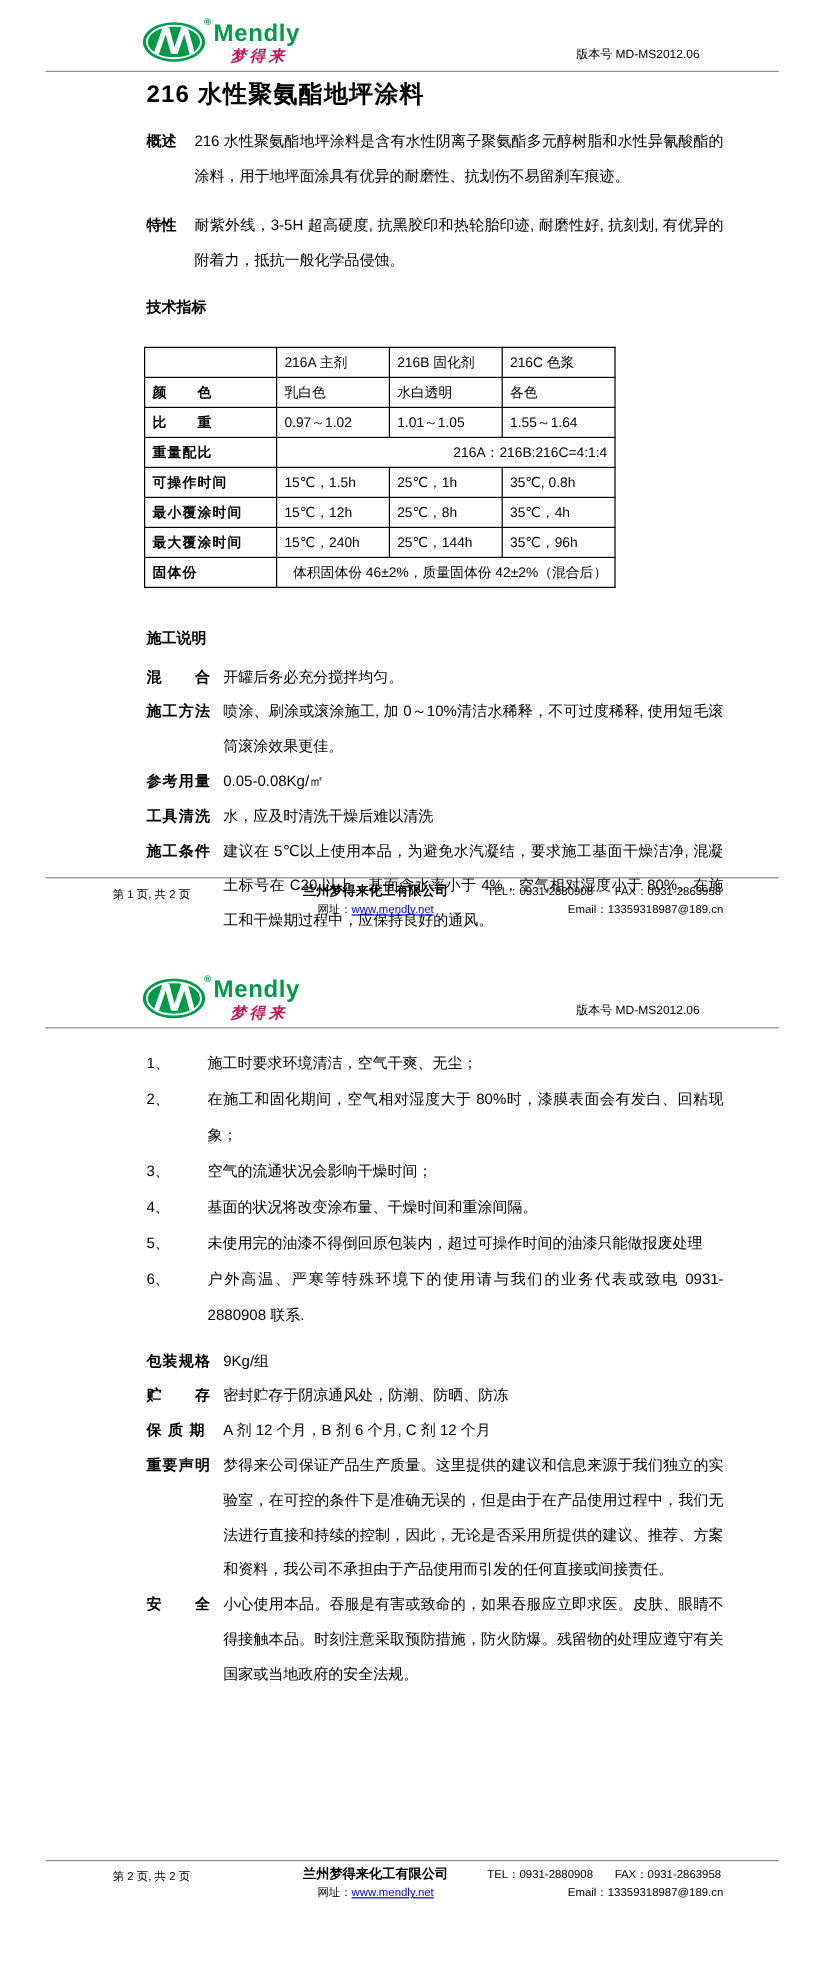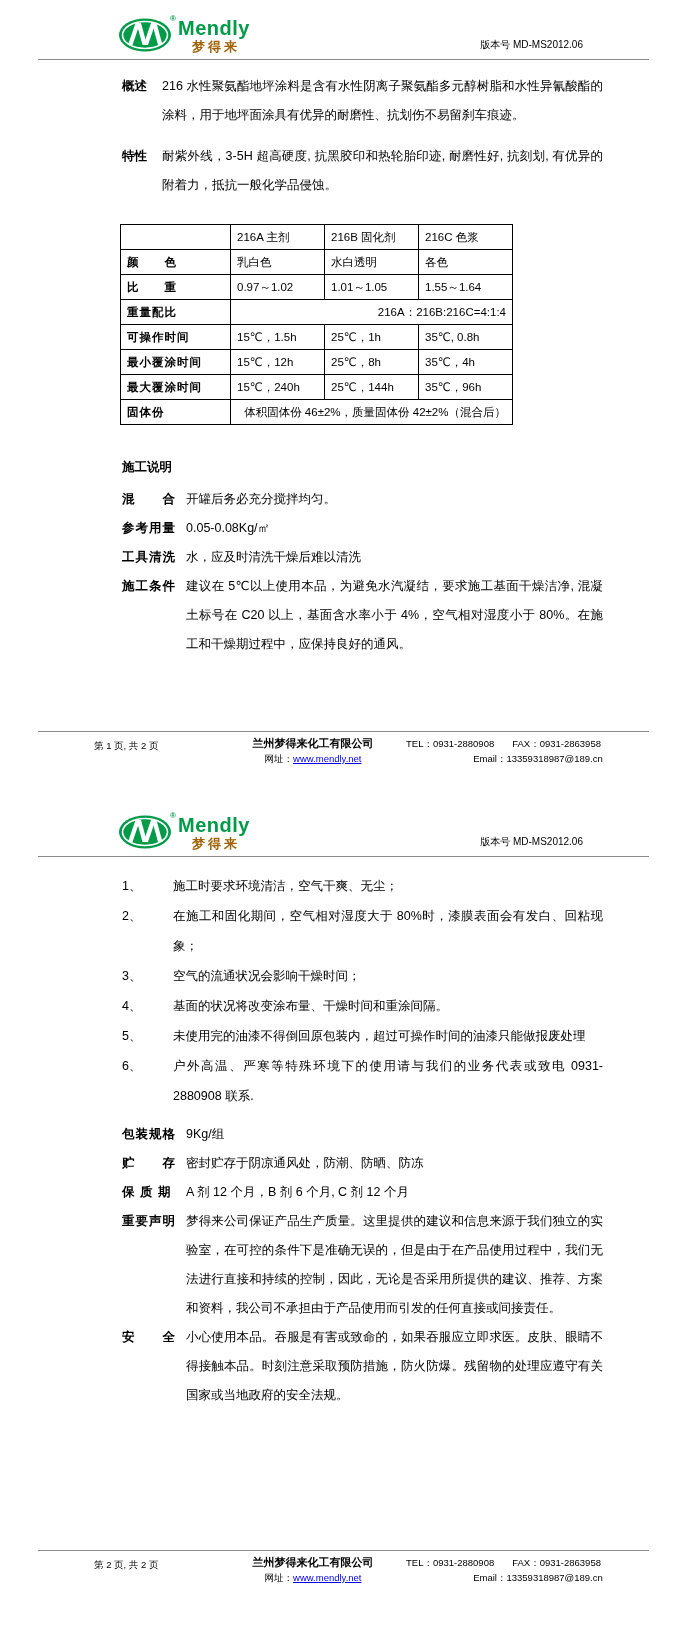--- a/index.html
+++ b/index.html
@@ -15,21 +15,21 @@
 
   
   .hdr { display:flex; justify-content:space-between; align-items:flex-end;
          padding:16px 104px 0 118px; }
   #page2 .hdr { padding-top:38px; }
   .logo { display:flex; align-items:center; position:relative; }
   .logo svg { display:block; }
   .logo-reg { position:absolute; left:52px; top:-2px; font-size:8px; color:#009B48; font-weight:bold; }
   .logo-txt { margin-left:4px; line-height:1; }
   .logo-name { display:block; font-size:20px; font-weight:800; color:#009B48; letter-spacing:.5px; }
-  .logo-cn { display:block; font-size:13px; font-weight:bold; color:#a16207; margin:2px 0 0 14px; letter-spacing:3px; }
+  .logo-cn { display:block; font-size:13px; font-weight:bold; color:#be185d; margin:2px 0 0 14px; letter-spacing:3px;font-style:italic; }
   .version { font-size:10px; color:#000; padding-bottom:2px; }
   .rule { border-top:1px solid #8a8a8a; margin:5px 38px 0 38px; }
 
   
   .doc-title { font-size:20px; font-weight:bold; margin:5px 0 0 122px; letter-spacing:1px; }
   .sec { display:flex; margin:12px 84px 0 122px; }
   .sec-label { width:40px; flex:0 0 40px; font-weight:bold; font-size:12.5px; line-height:29px; }
   .sec-text { flex:1; font-size:12.5px; line-height:29px; text-align:justify; }
   .h-bold { font-weight:bold; font-size:12.5px; margin:16px 0 0 122px; }
 
@@ -84,30 +84,32 @@
       <span class="logo-reg">®</span>
       <span class="logo-txt">
         <span class="logo-name">Mendly</span>
         <span class="logo-cn">梦得来</span>
       </span>
     </div>
     <div class="version">版本号 MD-MS2012.06</div>
   </div>
   <div class="rule"></div>
 
+  <h1 class="doc-title">216 水性聚氨酯地坪涂料</h1>
 
   <div class="sec">
     <span class="sec-label">概述</span>
     <span class="sec-text">216 水性聚氨酯地坪涂料是含有水性阴离子聚氨酯多元醇树脂和水性异氰酸酯的涂料，用于地坪面涂具有优异的耐磨性、抗划伤不易留刹车痕迹。</span>
   </div>
   <div class="sec">
     <span class="sec-label">特性</span>
     <span class="sec-text">耐紫外线，3-5H 超高硬度, 抗黑胶印和热轮胎印迹, 耐磨性好, 抗刻划, 有优异的附着力，抵抗一般化学品侵蚀。</span>
   </div>
 
+  <div class="h-bold">技术指标</div>
 
   <table class="spec">
     <tbody>
         <tr>
       <td class="lbl"></td>
       <td class="c">216A 主剂</td>
       <td class="c">216B 固化剂</td>
       <td class="c">216C 色浆</td>
     </tr>
     <tr>
@@ -149,20 +151,24 @@
       <td class="span3" colspan="3">体积固体份 46±2%，质量固体份 42±2%（混合后）</td>
     </tr>
   </tbody>
     </table>
 
   <div class="h-bold" style="margin-top:34px;">施工说明</div>
 
   <div class="kv mt">
     <span class="kv-label">混　　合</span>
     <span class="kv-text">开罐后务必充分搅拌均匀。</span>
+  </div>
+  <div class="kv">
+    <span class="kv-label">施工方法</span>
+    <span class="kv-text">喷涂、刷涂或滚涂施工, 加 0～10%清洁水稀释，不可过度稀释, 使用短毛滚筒滚涂效果更佳。</span>
   </div>
   <div class="kv">
     <span class="kv-label">参考用量</span>
     <span class="kv-text">0.05-0.08Kg/㎡</span>
   </div>
   <div class="kv">
     <span class="kv-label">工具清洗</span>
     <span class="kv-text">水，应及时清洗干燥后难以清洗</span>
   </div>
   <div class="kv">

